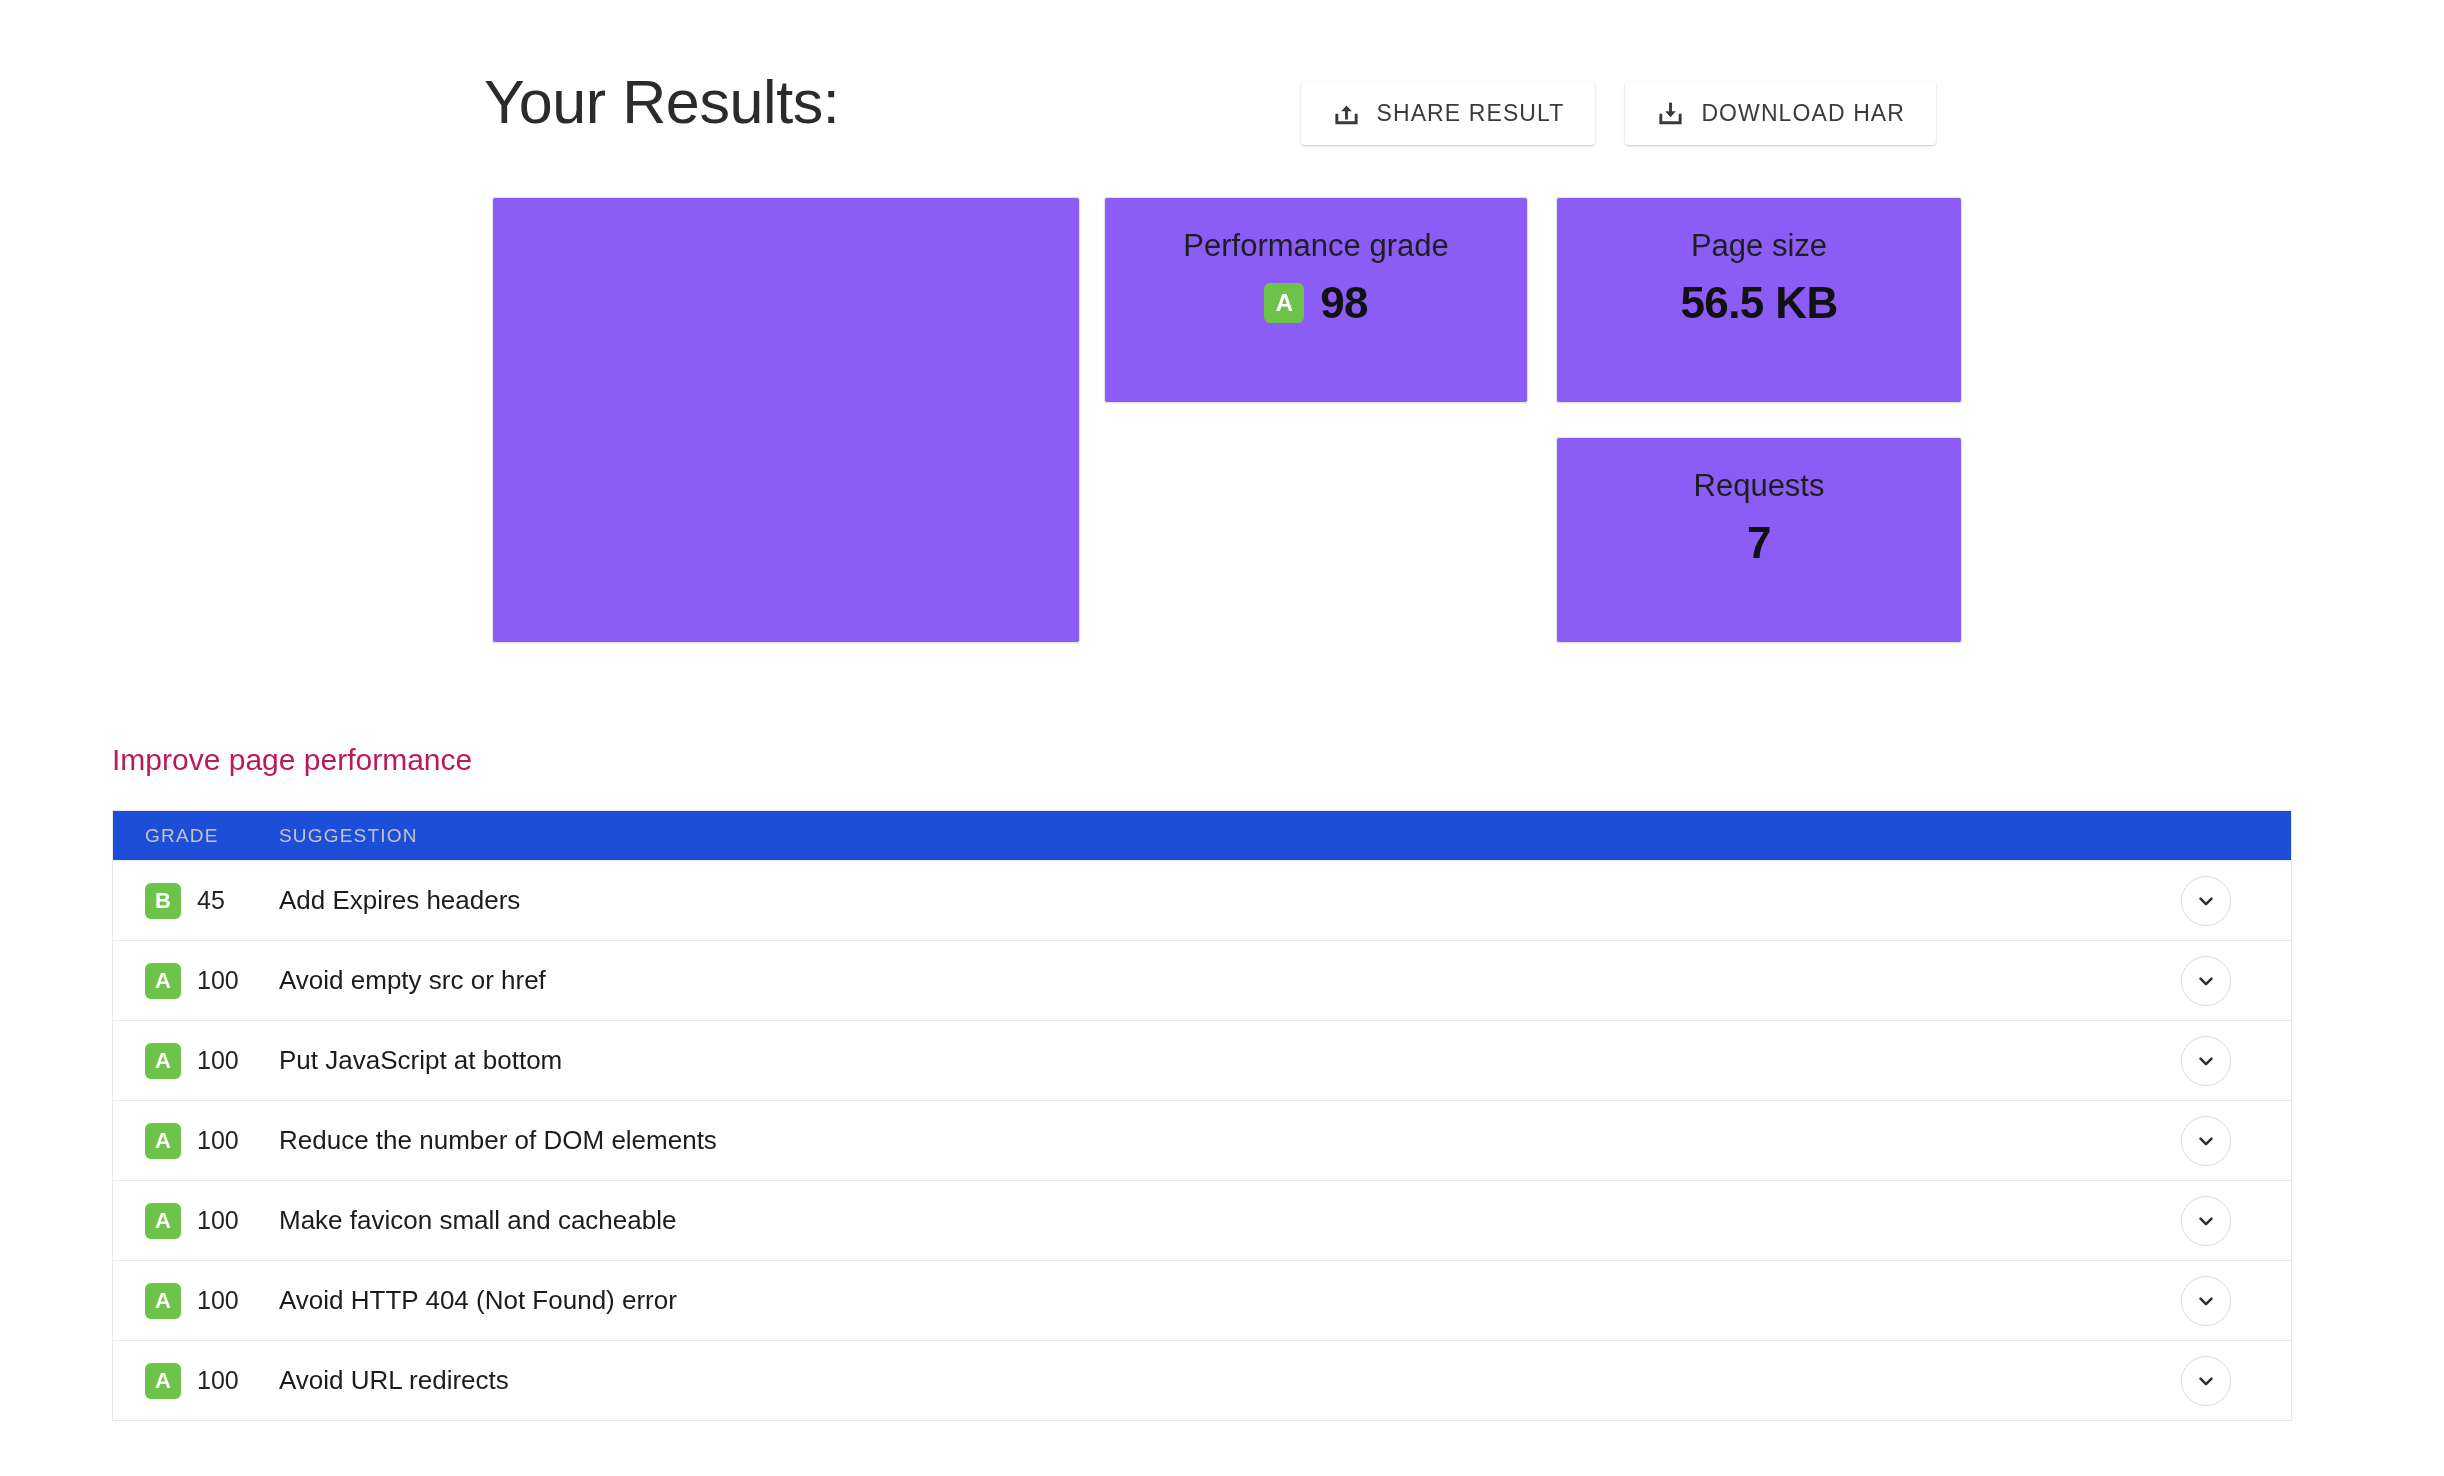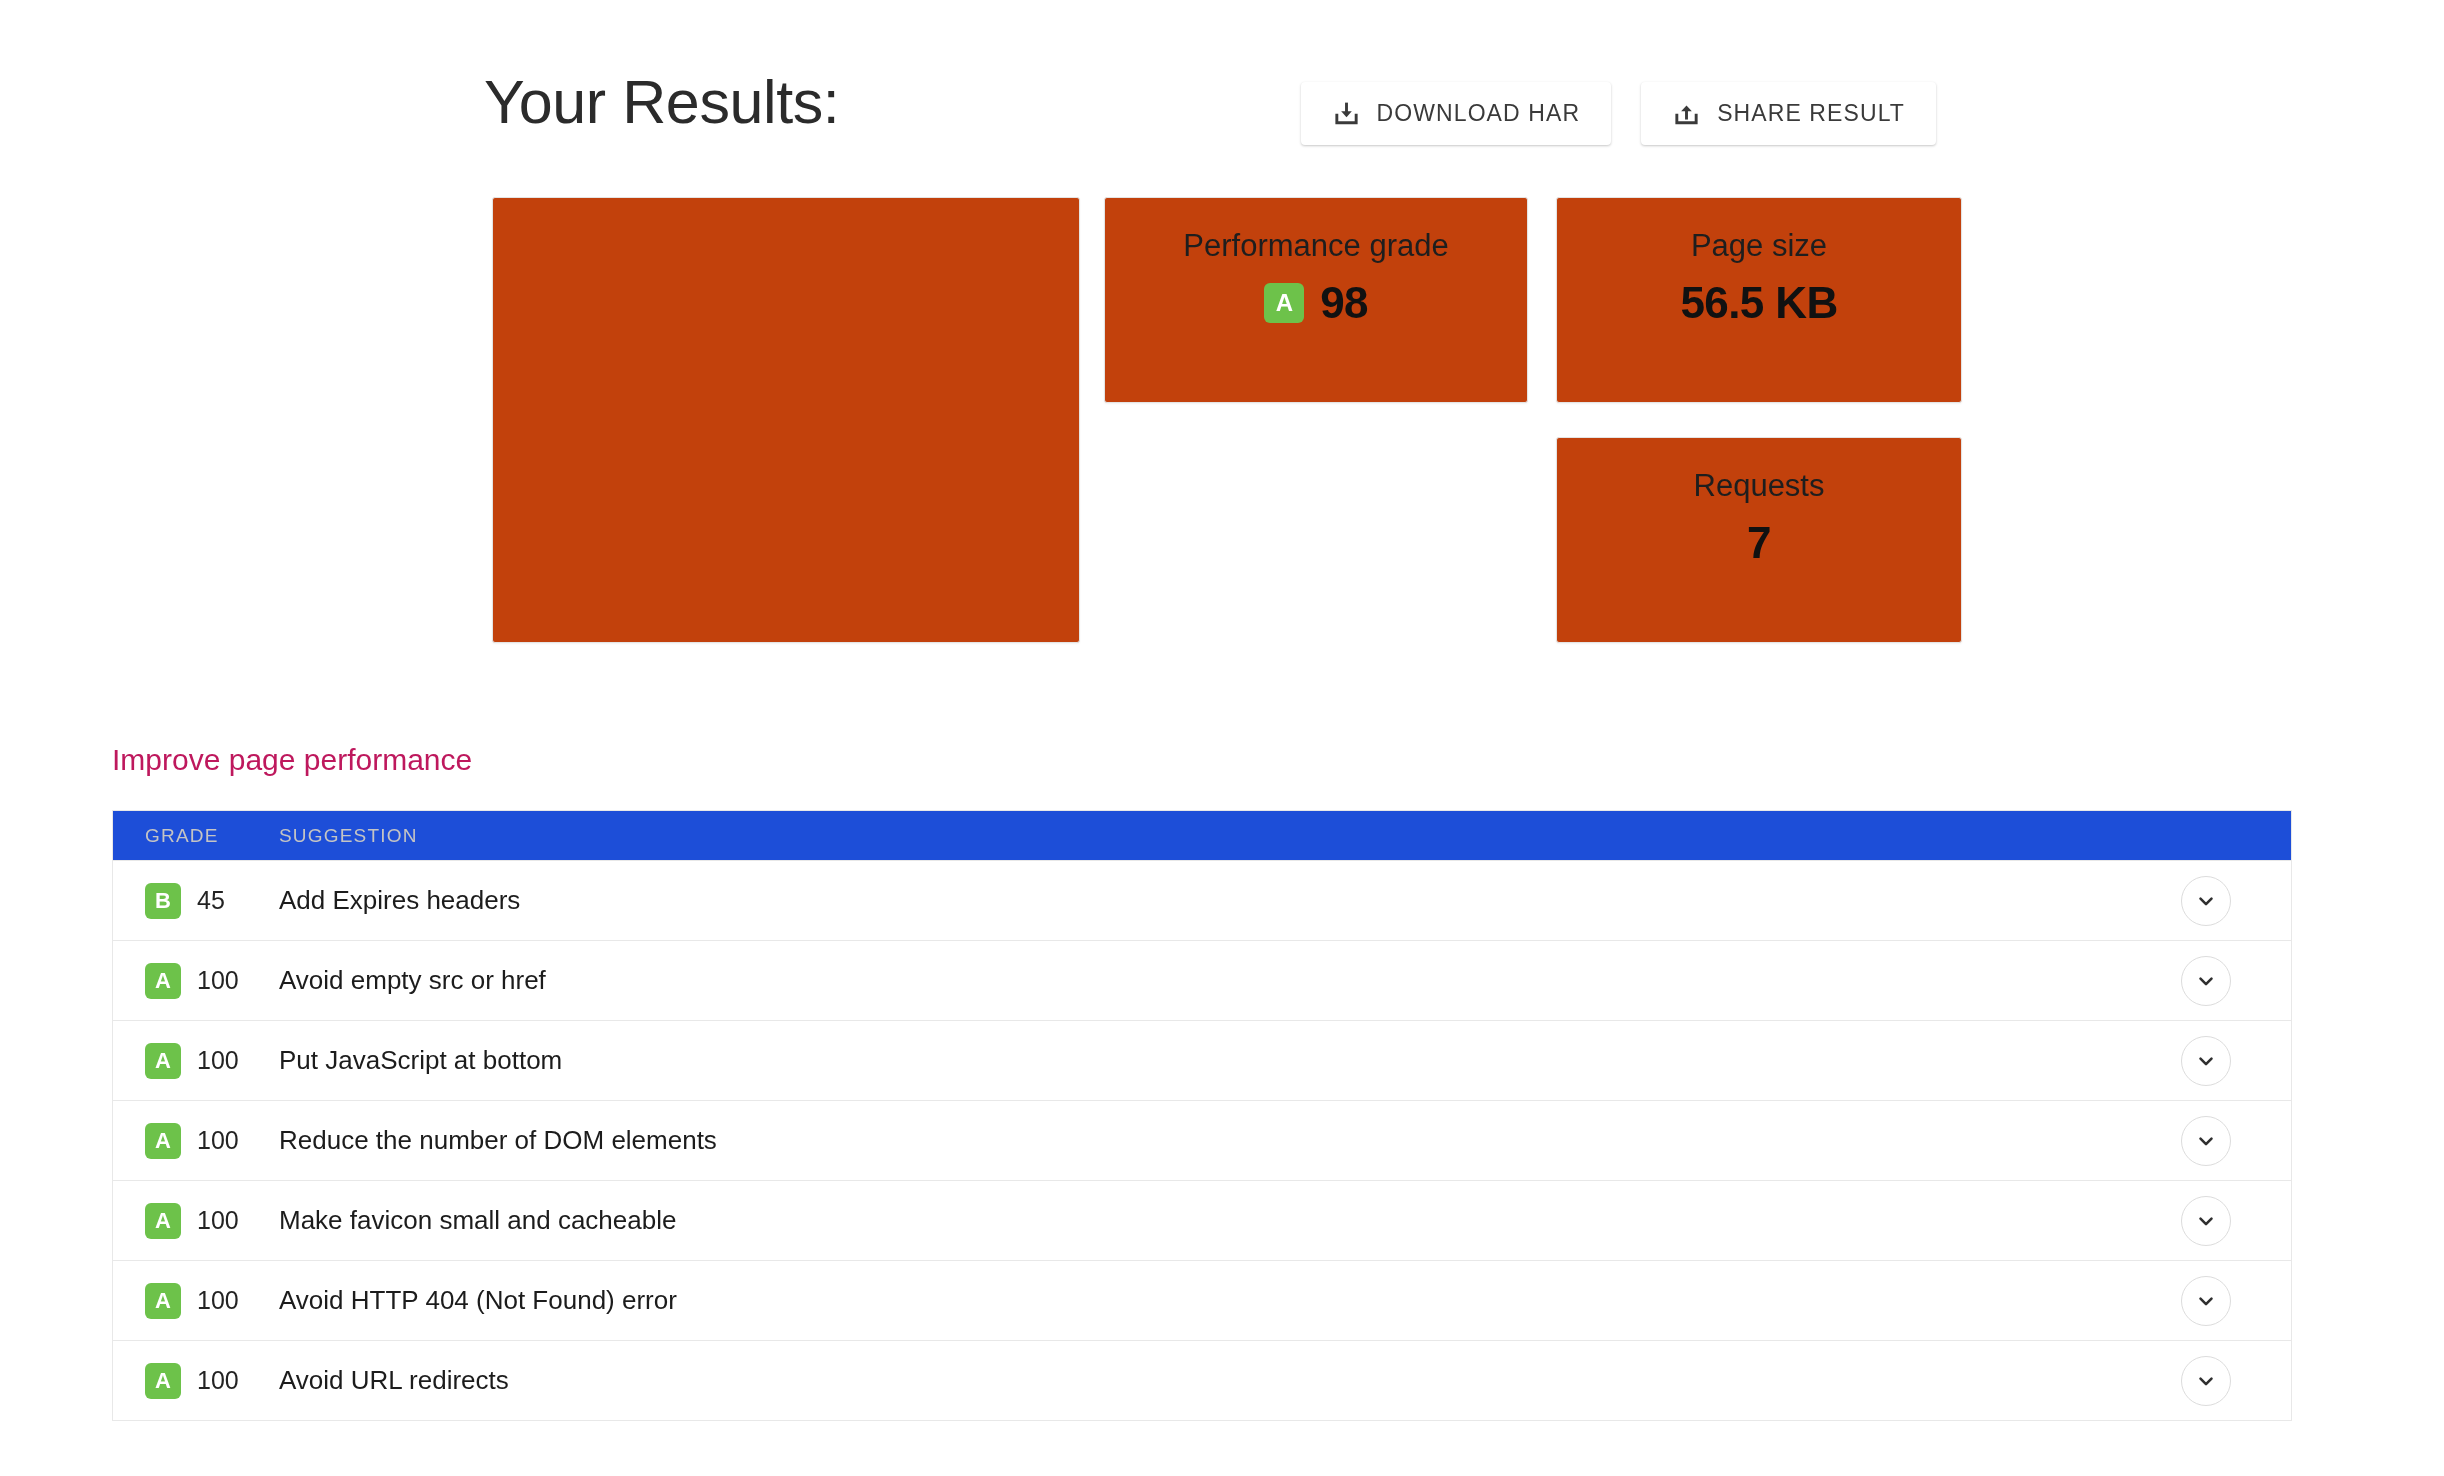--- a/index.html
+++ b/index.html
@@ -80,21 +80,21 @@
   .summary {
     position: absolute;
     left: 492px;
     top: 197px;
     width: 1452px;
     height: 446px;
   }
 
   .card {
     position: absolute;
-    background: #c2410c;
+    background: #8b5cf6;
     border: 1px solid #e4e4e4;
     border-radius: 3px;
     box-shadow: 0 1px 2px rgba(0,0,0,0.05);
   }
 
   .card-preview {
     left: 0;
     top: 0;
     width: 588px;
     height: 446px;
@@ -261,37 +261,37 @@
 <div class="page">
 
   <div class="results-header">
     <div class="page-title">Your Results:</div>
 
     <div class="header-actions">
 
       <button class="action-btn">
         <span class="action-icon">
           <svg viewBox="0 0 24 24" fill="none" xmlns="http://www.w3.org/2000/svg">
+            <path d="M12 17 V7.5" stroke="#3a3a3a" stroke-width="2.4" stroke-linecap="butt"></path>
+            <path d="M7.6 10.2 L12 5.4 L16.4 10.2 Z" fill="#3a3a3a"></path>
+            <path d="M4 13.5 V19.6 H20 V13.5" stroke="#3a3a3a" stroke-width="2.4" fill="none" stroke-linecap="square"></path>
+          </svg>
+        </span>
+        <span class="btn-label">SHARE RESULT</span>
+      </button>
+
+      <button class="action-btn">
+        <span class="action-icon">
+          <svg viewBox="0 0 24 24" fill="none" xmlns="http://www.w3.org/2000/svg">
             <path d="M12 3 V13" stroke="#3a3a3a" stroke-width="2.4" stroke-linecap="butt"></path>
             <path d="M7.6 10.2 L12 15 L16.4 10.2 Z" fill="#3a3a3a"></path>
             <path d="M4 13.5 V19.6 H20 V13.5" stroke="#3a3a3a" stroke-width="2.4" fill="none" stroke-linecap="square"></path>
           </svg>
         </span>
         <span class="btn-label">DOWNLOAD HAR</span>
-      </button>
-
-      <button class="action-btn">
-        <span class="action-icon">
-          <svg viewBox="0 0 24 24" fill="none" xmlns="http://www.w3.org/2000/svg">
-            <path d="M12 17 V7.5" stroke="#3a3a3a" stroke-width="2.4" stroke-linecap="butt"></path>
-            <path d="M7.6 10.2 L12 5.4 L16.4 10.2 Z" fill="#3a3a3a"></path>
-            <path d="M4 13.5 V19.6 H20 V13.5" stroke="#3a3a3a" stroke-width="2.4" fill="none" stroke-linecap="square"></path>
-          </svg>
-        </span>
-        <span class="btn-label">SHARE RESULT</span>
       </button>
 
     </div>
   </div>
 
   <div class="summary">
 
     <div class="card card-preview">
       <span></span>
     </div>

